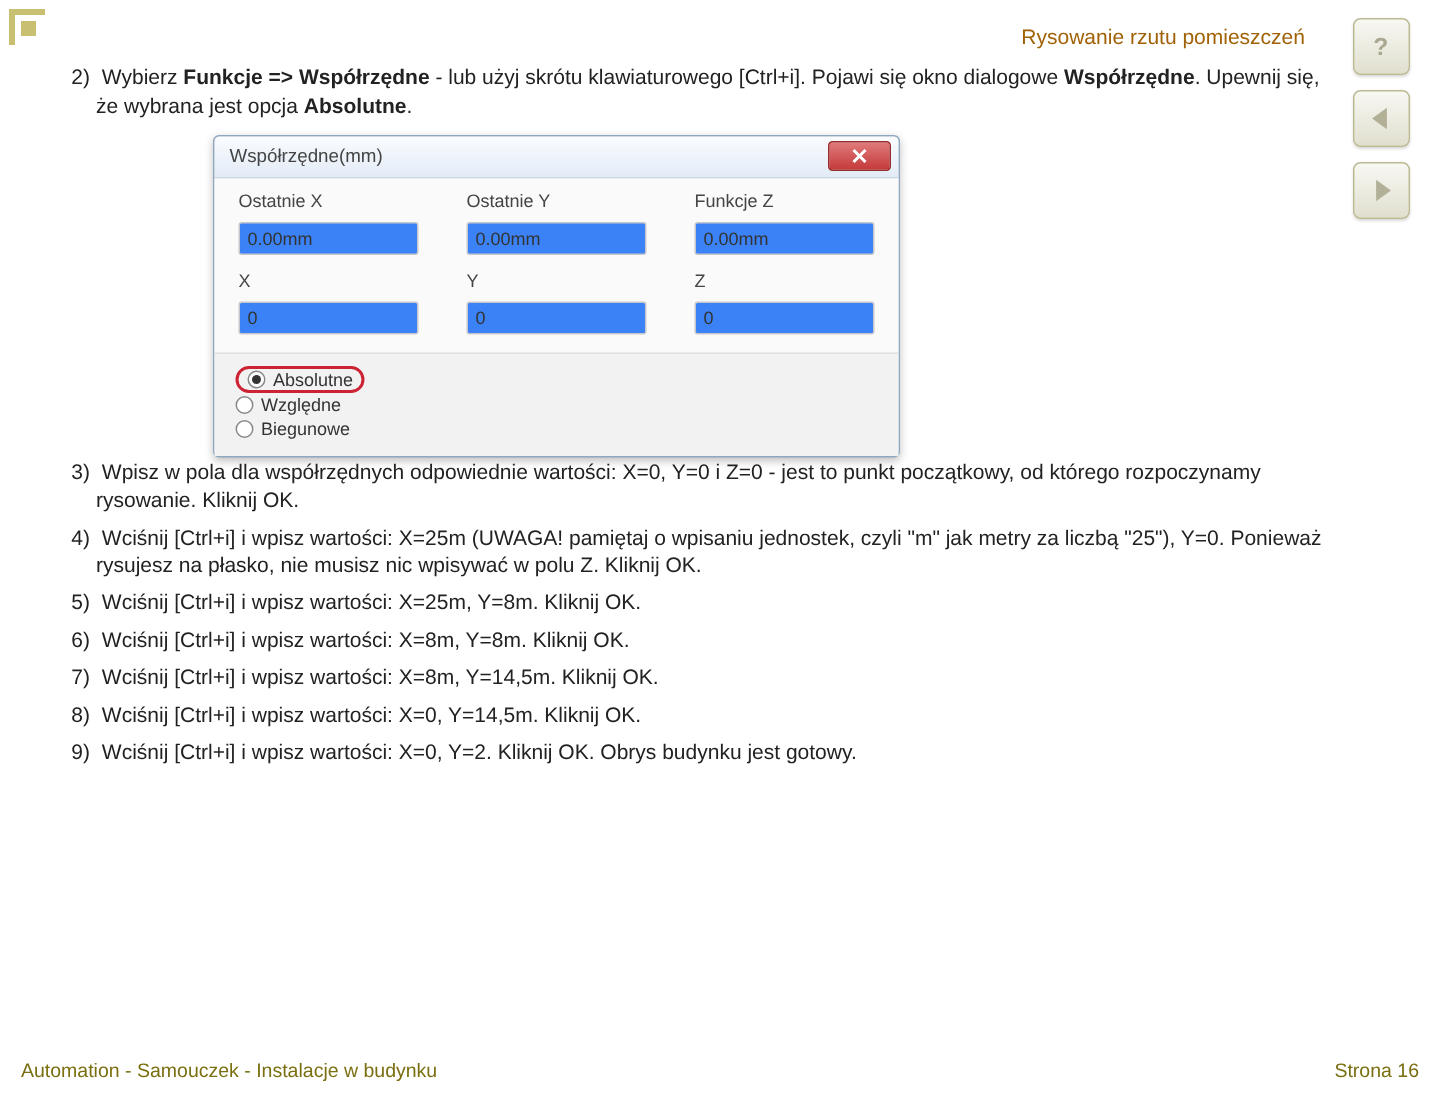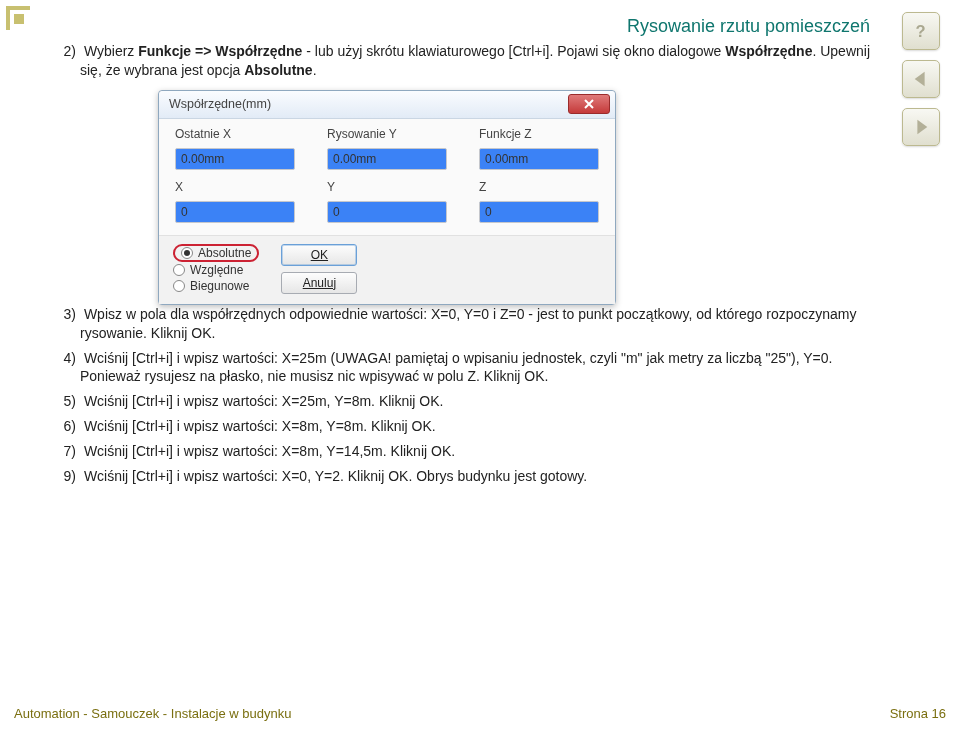--- a/index.html
+++ b/index.html
@@ -31,22 +31,22 @@
     top: 14px; left: 14px;
     width: 10px; height: 10px;
     background: #c8c070;
   }
   .page-title {
     position: absolute;
     top: 16px;
     left: 40px;
     right: 90px;
     text-align: right;
-    color: #0f766e;
-    font-size: 18px;
+    color: #a16207;
+    font-size: 14px;
   }
   .side-icons {
     position: absolute;
     top: 12px;
     right: 14px;
     width: 44px;
     display: flex;
     flex-direction: column;
     gap: 10px;
   }
@@ -57,21 +57,21 @@
     border-radius: 5px;
     display: flex;
     align-items: center;
     justify-content: center;
     color: #9a9780;
     box-shadow: 0 1px 2px rgba(0,0,0,0.15);
   }
   .content {
     position: absolute;
     top: 42px;
-    left: 54px;
+    left: 38px;
     right: 70px;
   }
   .step-line {
     padding-left: 26px;
     text-indent: -26px;
     line-height: 1.35;
     margin-bottom: 6px;
   }
   .step-num { display: inline-block; min-width: 22px; text-align: right; margin-right: 4px; }
   .dialog-wrap {
@@ -209,21 +209,21 @@
               <path d="M2 2 L10 10 M10 2 L2 10" stroke="#fff" stroke-width="2"></path>
             </svg>
         </div>
       </div>
       <div class="dialog-body">
         <div class="grid-row">
           <div class="grid-col">
               <div class="col-label">Ostatnie X</div>
             </div>
           <div class="grid-col">
-              <div class="col-label">Rysowanie Y</div>
+              <div class="col-label">Ostatnie Y</div>
             </div>
           <div class="grid-col">
               <div class="col-label">Funkcje Z</div>
             </div>
         </div>
         <div class="grid-row" style="margin-bottom:10px;">
           <div class="grid-col"><input class="grid-input" readonly="" value="0.00mm" style=""></div>
           <div class="grid-col"><input class="grid-input" readonly="" value="0.00mm" style=""></div>
           <div class="grid-col"><input class="grid-input" readonly="" value="0.00mm" style=""></div>
         </div>
@@ -253,28 +253,20 @@
             </div>
             <div class="radio-item">
               <span class="radio-dot"></span>
               <span>Względne</span>
             </div>
             <div class="radio-item">
               <span class="radio-dot"></span>
               <span>Biegunowe</span>
             </div>
           </div>
-          <div class="dlg-buttons">
-            <div class="win-btn ok">
-                <span class="u">OK</span>
-              </div>
-            <div class="win-btn">
-                <span class="u">Anuluj</span>
-              </div>
-          </div>
         </div>
       </div>
     </div>
   </div>
 
   <p class="step-line">
     <span class="step-num">3)</span>
     <span>Wpisz w pola dla współrzędnych odpowiednie wartości: X=0, Y=0 i Z=0 - jest to punkt początkowy, od którego rozpoczynamy rysowanie. Kliknij OK.</span>
   </p>
   <p class="step-line">
@@ -285,20 +277,24 @@
     <span class="step-num">5)</span>
     <span>Wciśnij [Ctrl+i] i wpisz wartości: X=25m, Y=8m. Kliknij OK.</span>
   </p>
   <p class="step-line">
     <span class="step-num">6)</span>
     <span>Wciśnij [Ctrl+i] i wpisz wartości: X=8m, Y=8m. Kliknij OK.</span>
   </p>
   <p class="step-line">
     <span class="step-num">7)</span>
     <span>Wciśnij [Ctrl+i] i wpisz wartości: X=8m, Y=14,5m. Kliknij OK.</span>
+  </p>
+  <p class="step-line">
+    <span class="step-num">8)</span>
+    <span>Wciśnij [Ctrl+i] i wpisz wartości: X=0, Y=14,5m. Kliknij OK.</span>
   </p>
   <p class="step-line">
     <span class="step-num">9)</span>
     <span>Wciśnij [Ctrl+i] i wpisz wartości: X=0, Y=2. Kliknij OK. Obrys budynku jest gotowy.</span>
   </p>
 
 </div>
 
 <div class="footer-bar">
   <span>Automation - Samouczek - Instalacje w budynku</span>

